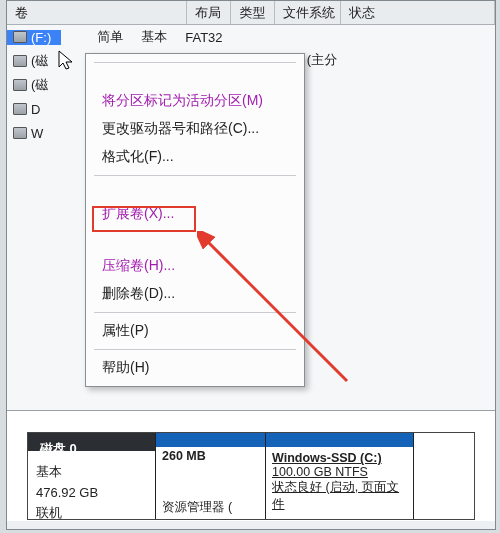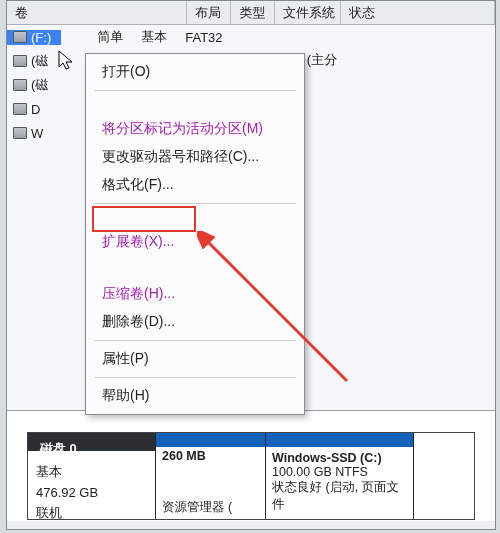--- a/index.html
+++ b/index.html
@@ -162,21 +162,21 @@
     display:flex; flex-direction:column; justify-content:center;
     position:relative;
     overflow:hidden;
   }
   .part .topbar{
     position:absolute; left:0; top:0; height:14px; width:100%;
     background:#1463b8;
   }
   .part .l1{font-weight:bold; margin-top:12px;}
   .part-small{ width:110px;gap:36px;}
-  .part-mid{ width:148px;}
+  .part-mid{ width:148px;text-decoration:underline;}
   .part-large{ flex:1;}
 </style>
 </head>
 <body>
 
 <div class="frame">
 
   <div class="vol-area">
 
     <div class="vol-header">
@@ -222,21 +222,20 @@
       <div class="vol-row">
         <div class="cell cell-vol">
             <span class="drive-icon"></span>
             <span>W</span>
           </div>
         <div class="cell cell-status" style="margin-left:auto">状态良好 (启动, </div>
       </div>
     </div>
 
     <div class="ctx-menu">
-      <div class="ctx-item">打开(O)</div>
       <div class="ctx-sep"></div>
       <div class="ctx-item disabled">将分区标记为活动分区(M)</div>
       <div class="ctx-item">更改驱动器号和路径(C)...</div>
       <div class="ctx-item">格式化(F)...</div>
       <div class="ctx-sep"></div>
       <div class="ctx-item disabled">扩展卷(X)...</div>
       <div class="ctx-item disabled">压缩卷(H)...</div>
       <div class="ctx-item">删除卷(D)...</div>
       <div class="ctx-sep"></div>
       <div class="ctx-item">属性(P)</div>

